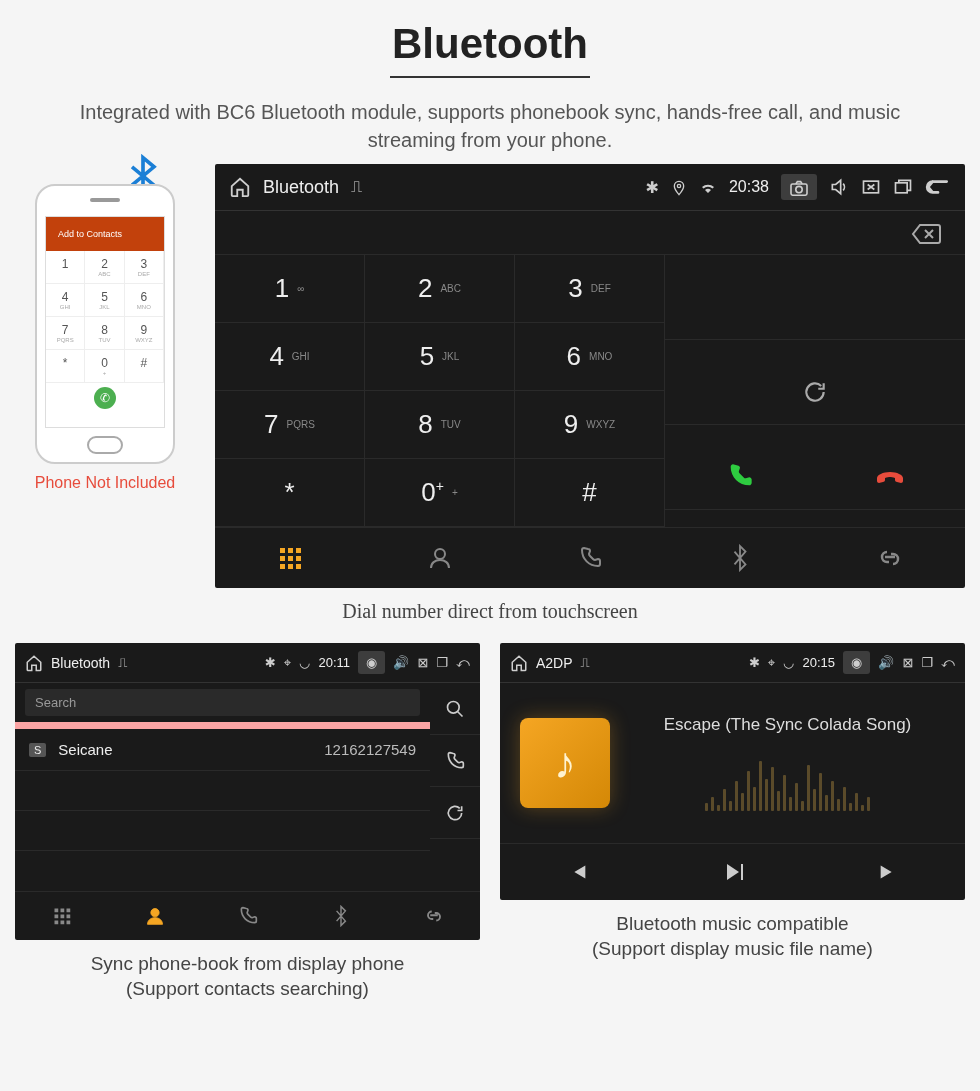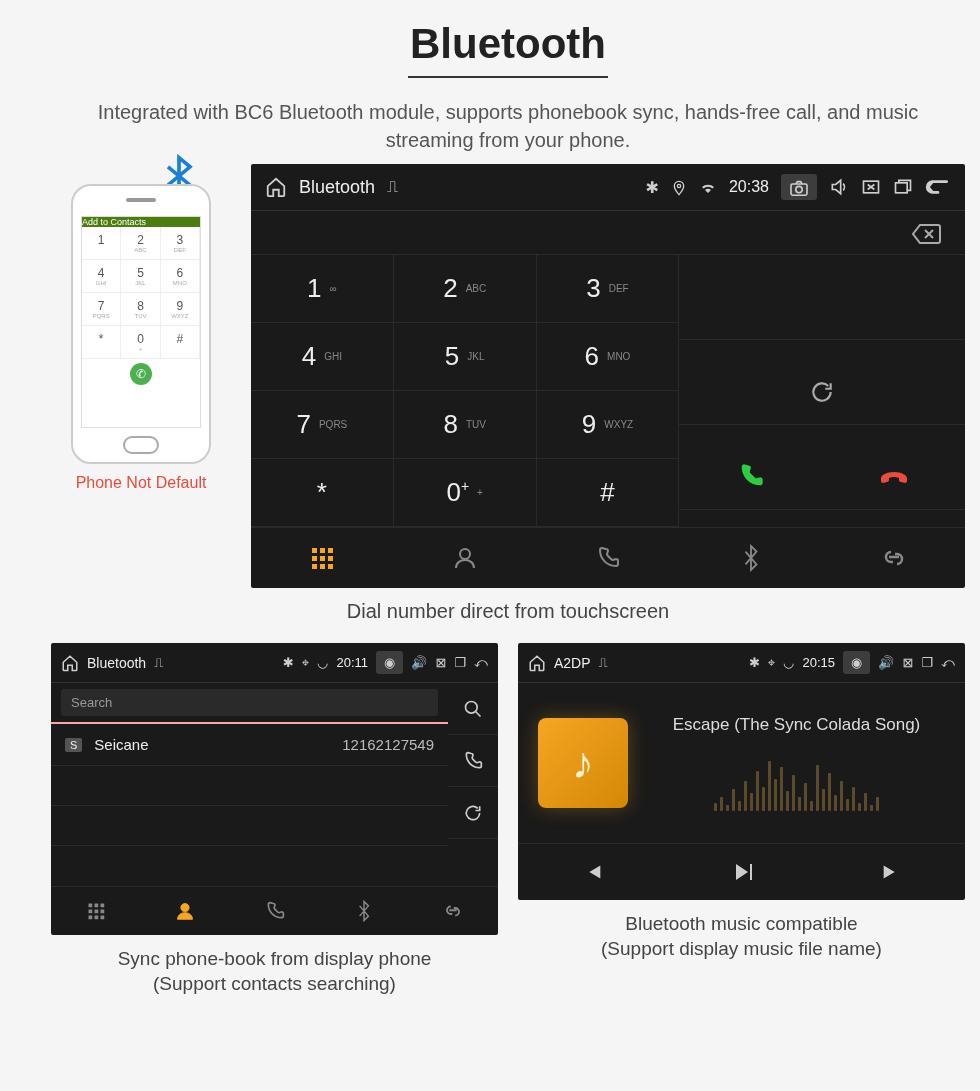--- a/index.html
+++ b/index.html
@@ -1,34 +1,34 @@
 <!DOCTYPE html>
 <html><head>
 <meta charset="utf-8">
 <style>
 * { margin: 0; padding: 0; box-sizing: border-box; font-family: Arial, sans-serif; }
 body { width: 980px; background: #f5f5f5; color: #333; }
 
-.container { padding: 20px 15px; margin-left: 36px; }
+.container { padding: 20px 15px; }
 
 .page-title { text-align: center; font-size: 42px; font-weight: bold; color: #222; margin-bottom: 8px; }
 .title-underline { width: 200px; height: 2px; background: #333; margin: 0 auto 20px; }
 
 .intro-text { text-align: center; font-size: 20px; color: #555; margin: 0 40px 10px; line-height: 1.4; }
 .spec-line { text-align: center; font-size: 20px; color: #e74c3c; margin-bottom: 20px; }
 
 .main-row { display: flex; gap: 20px; align-items: flex-start; margin-bottom: 12px; }
 
 
 .phone-col { width: 180px; display: flex; flex-direction: column; align-items: center; position: relative; }
 .bt-signal { position: absolute; top: -10px; right: 30px; color: #1b7fd6; font-size: 32px; }
 .phone-mock { width: 140px; height: 280px; background: #fff; border: 2px solid #ccc; border-radius: 20px; padding: 30px 8px 34px; position: relative; margin-top: 20px; }
 .phone-speaker { position: absolute; top: 12px; left: 50%; transform: translateX(-50%); width: 30px; height: 4px; background: #999; border-radius: 2px; }
 .phone-screen { width: 100%; height: 100%; background: #fff; border: 1px solid #ddd; font-size: 8px; }
-.phone-header { background: #4d7c0f; color: #fff; padding: 0; font-size: 9px; }
+.phone-header { background: #c2410c; color: #fff; padding: 12px; font-size: 9px; }
 .phone-keypad { display: grid; grid-template-columns: repeat(3,1fr); }
 .phone-key { text-align: center; padding: 6px 0; border-bottom: 1px solid #eee; border-right: 1px solid #eee; color: #555; }
 .phone-key .n { font-size: 12px; }
 .phone-key .l { font-size: 6px; color: #aaa; }
 .phone-call { text-align: center; padding: 4px; }
 .phone-call-btn { display: inline-block; width: 22px; height: 22px; background: #4caf50; border-radius: 50%; color: #fff; line-height: 22px; font-size: 12px; }
 .phone-home { position: absolute; bottom: 8px; left: 50%; transform: translateX(-50%); width: 36px; height: 18px; border: 2px solid #aaa; border-radius: 10px; }
 .phone-caption { color: #e74c3c; font-size: 16px; margin-top: 10px; text-align: center; }
 
 
@@ -51,29 +51,29 @@
 .action-grid { display: grid; grid-template-columns: 1fr 1fr; }
 .action-cell { border-bottom: 1px solid #2a2a2a; display: flex; align-items: center; justify-content: center; font-size: 24px; }
 .action-cell .call { color: #2ecc40; }
 .action-cell .end { color: #e74c3c; }
 .action-cell .refresh { color: #aaa; }
 
 .hu-nav { display: flex; border-top: 1px solid #2a2a2a; }
 .hu-nav-item { flex: 1; height: 60px; display: flex; align-items: center; justify-content: center; font-size: 24px; color: #888; }
 .hu-nav-item.active { color: #f5a623; }
 
-.caption { text-align: center; font-size: 20px; color: #444; margin: 12px 0 20px; }
+.caption { text-align: center; font-size: 20px; color: #444; margin: 12px 0 20px; font-family: Liberation Serif, serif; }
 
 
 .bottom-row { display: flex; gap: 20px; }
 .bottom-col { flex: 1; }
 .hu-small .hu-status { font-size: 13px; padding: 8px 10px; gap: 8px; }
 .hu-small .hu-status .title { font-size: 14px; }
 
-.search-bar { display: flex; align-items: center; padding: 6px 10px; border-bottom: 2px solid #fca5a5; }
+.search-bar { display: flex; align-items: center; padding: 6px 10px; border-bottom: 7px solid #fca5a5; }
 .search-input { flex: 1; background: #2a2a2a; color: #999; padding: 6px 10px; border-radius: 3px; font-size: 13px; }
 .side-actions { width: 50px; display: flex; flex-direction: column; }
 .side-action { height: 52px; display: flex; align-items: center; justify-content: center; border-bottom: 1px solid #2a2a2a; color: #ccc; font-size: 18px; }
 
 .contacts-area { display: flex; min-height: 156px; }
 .contacts-list { flex: 1; }
 .contact-row { display: flex; padding: 12px 14px; border-bottom: 1px solid #2a2a2a; align-items: center; gap: 12px; font-size: 15px; }
 .contact-badge { background: #555; padding: 1px 5px; border-radius: 2px; font-size: 11px; }
 .contact-num { margin-left: auto; color: #bbb; }
 .empty-row { height: 40px; border-bottom: 1px solid #2a2a2a; }
@@ -163,21 +163,21 @@
               </div>
               <div class="phone-key">
                 <div class="n">#</div>
                 <div class="l"></div>
               </div>
             </div>
           <div class="phone-call"><span class="phone-call-btn">✆</span></div>
         </div>
         <div class="phone-home"></div>
       </div>
-      <div class="phone-caption">Phone Not Default</div>
+      <div class="phone-caption">Phone Not Included</div>
     </div>
 
     <div class="hu" style="width:740px">
       <div class="hu-status">
         <span class="ico"><svg width="22" height="22" viewBox="0 0 24 24" fill="none" stroke="currentColor" stroke-width="2">
               <path d="M3 11l9-8 9 8v10a1 1 0 01-1 1h-5v-7h-6v7H4a1 1 0 01-1-1z"></path>
             </svg></span>
         <span class="title">Bluetooth</span>
         <span class="ico">⎍</span>
         <span class="spacer"></span>

